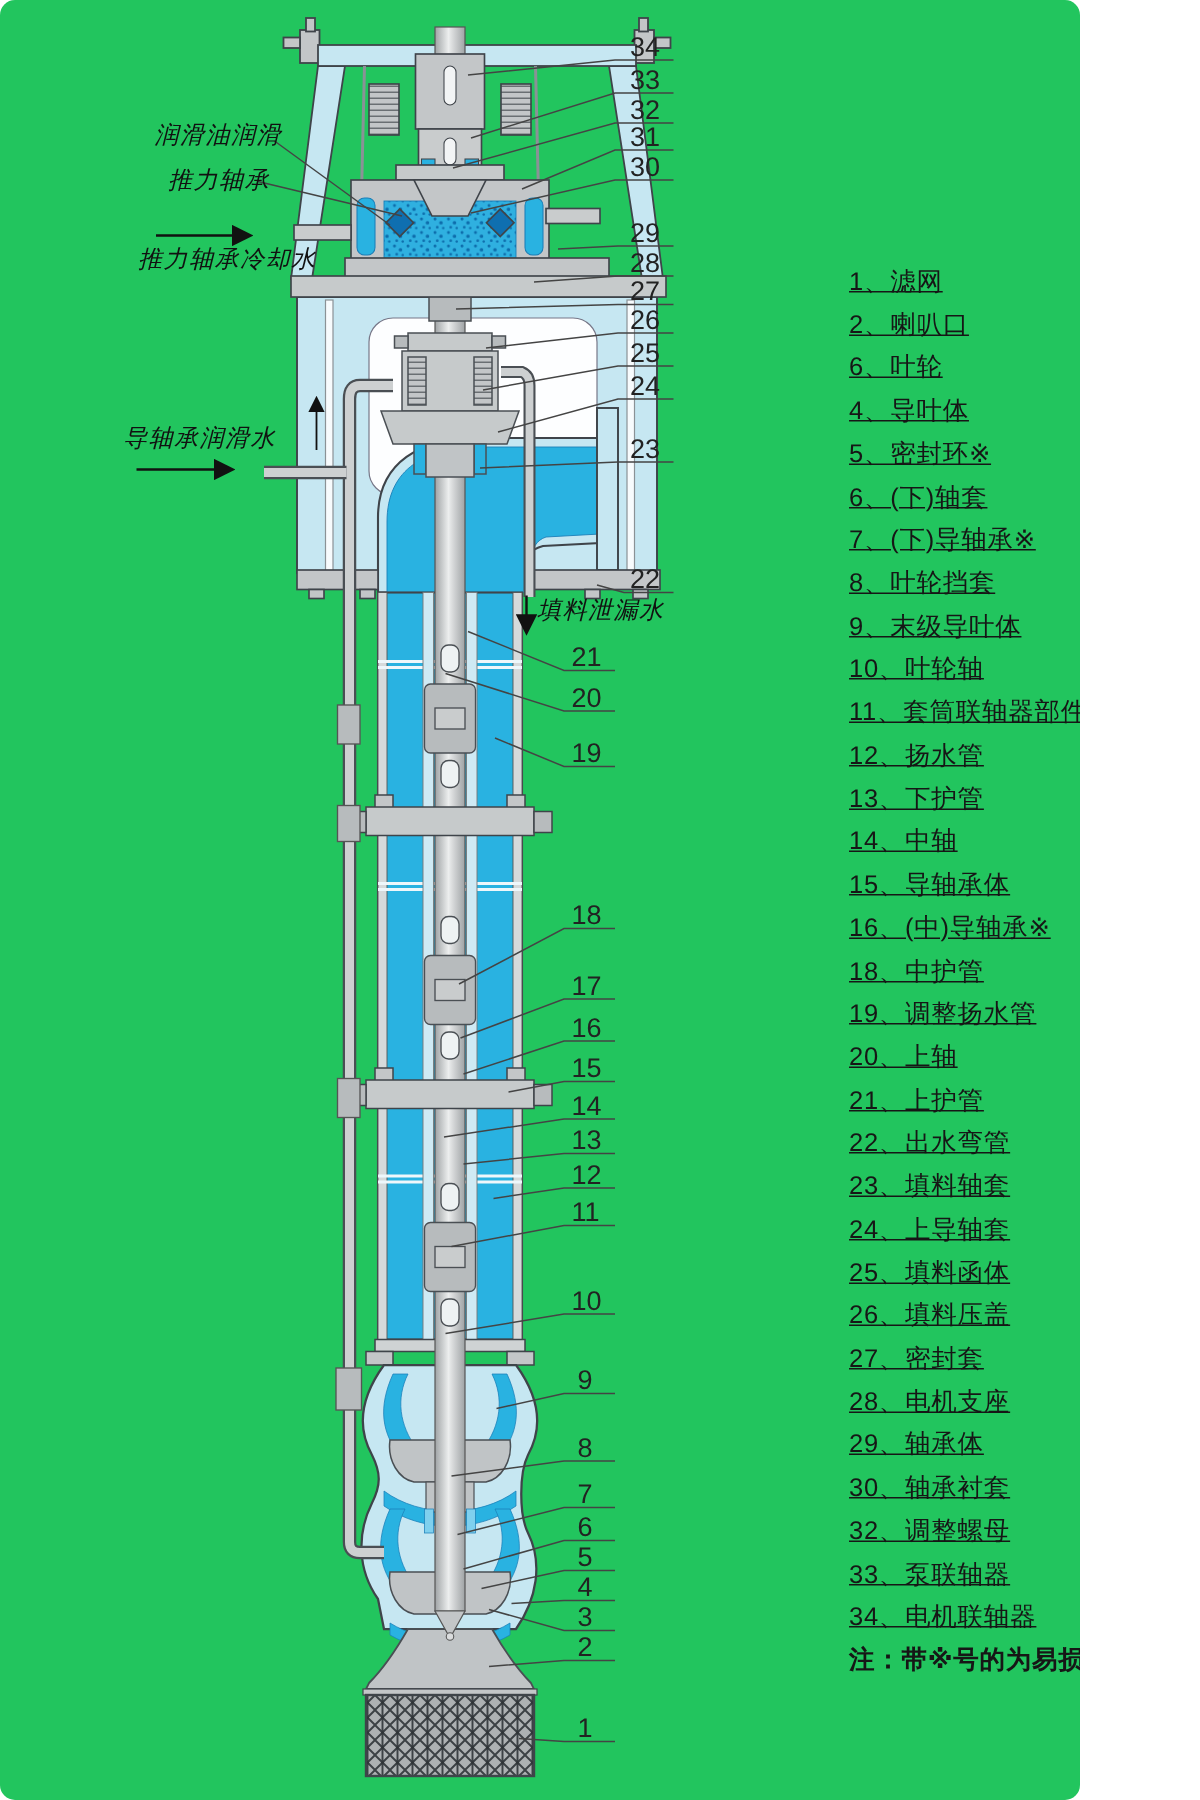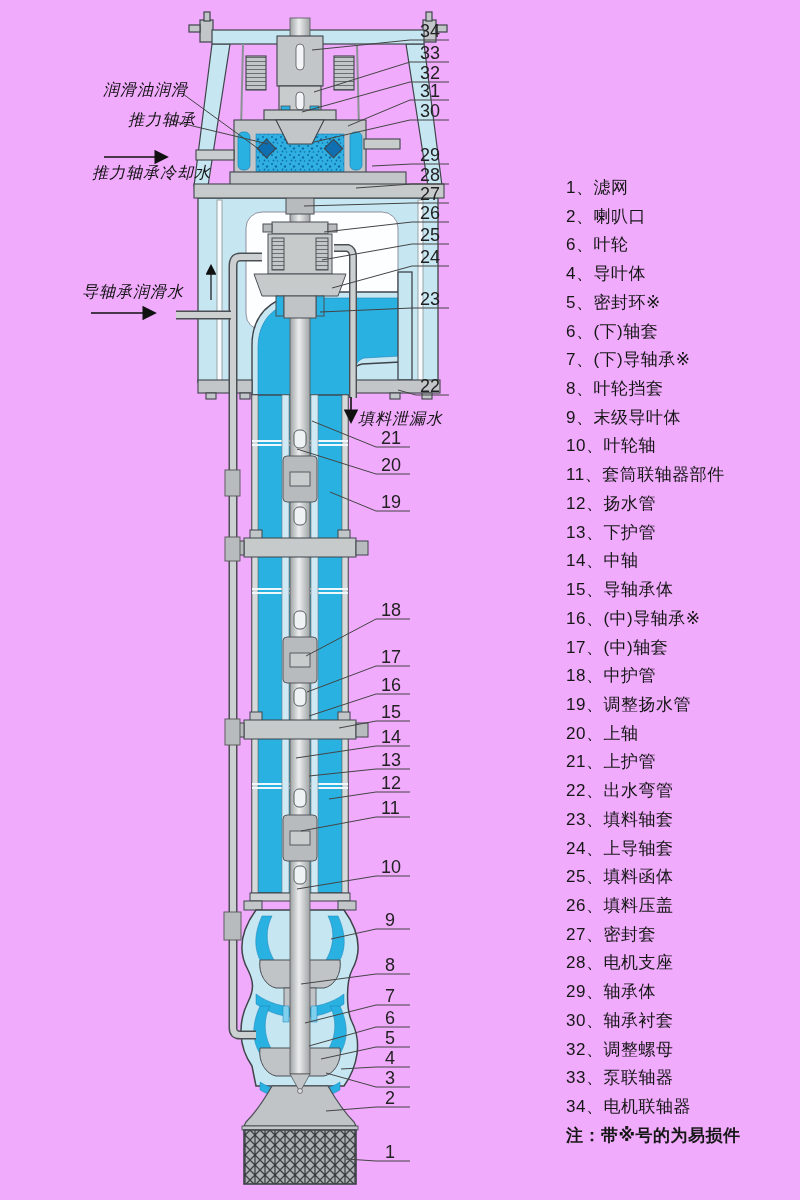--- a/index.html
+++ b/index.html
@@ -1,25 +1,25 @@
 <!DOCTYPE html>
 <html><head>
 <meta charset="utf-8">
 <style>
   :root{
     --water:#29b2e1; --casing:#c6e7f2; --metal:#c3c6c8; --metal2:#b7bbbd;
     --outline:#3f444a; --ink:#1c1c1c;
   }
   html,body{margin:0;padding:0;background:#fff;}
-  .page{position:relative;width:800px;height:1200px;background:#f0abfc;overflow:hidden;
-        font-family:"Liberation Sans","DejaVu Sans",sans-serif;color:var(--ink);}
+  .page{position:relative;width:720px;height:1200px;background:#22c55e;overflow:hidden;
+        font-family:"Liberation Sans","DejaVu Sans",sans-serif;color:var(--ink);border-radius:10px;}
   .drawing{position:absolute;left:0;top:0;}
   .anno{position:absolute;white-space:nowrap;font-size:16px;letter-spacing:1px;color:#111;font-style:italic;}
   .legend{position:absolute;left:566px;top:176px;width:232px;}
-  .legend-row{height:28.72px;font-size:17px;letter-spacing:0.5px;color:#161616;}
+  .legend-row{height:28.72px;font-size:17px;letter-spacing:0.5px;color:#161616;text-decoration:underline;}
   .legend-note{height:28px;font-size:17px;letter-spacing:0.5px;color:#161616;font-weight:bold;}
   svg text.callout{font-family:"Liberation Sans","DejaVu Sans",sans-serif;font-size:18px;fill:#222;}
 </style>
 </head>
 <body>
 
 <div class="page">
 
 <svg class="drawing" width="800" height="1200" viewBox="0 0 800 1200">
   <defs>
@@ -309,43 +309,42 @@
     <text class="callout" x="385" y="1024">6</text>
     <text class="callout" x="385" y="1044">5</text>
     <text class="callout" x="385" y="1064">4</text>
     <text class="callout" x="385" y="1084">3</text>
     <text class="callout" x="385" y="1104">2</text>
     <text class="callout" x="385" y="1158">1</text>
   </g>
 </svg>
 
 <div class="anno" style="left:103px;top:80px">润滑油润滑</div>
-<div class="anno" style="left:128px;top:110px">推力轴承</div>
+<div class="anno" style="left:112px;top:110px">推力轴承</div>
 <div class="anno" style="left:92px;top:163px">推力轴承冷却水</div>
 <div class="anno" style="left:82px;top:282px">导轴承润滑水</div>
-<div class="anno" style="left:358px;top:409px">填料泄漏水</div>
+<div class="anno" style="left:358px;top:397px">填料泄漏水</div>
 
 <div class="legend">
   <div class="legend-row">1、滤网</div>
   <div class="legend-row">2、喇叭口</div>
   <div class="legend-row">6、叶轮</div>
   <div class="legend-row">4、导叶体</div>
   <div class="legend-row">5、密封环※</div>
   <div class="legend-row">6、(下)轴套</div>
   <div class="legend-row">7、(下)导轴承※</div>
   <div class="legend-row">8、叶轮挡套</div>
   <div class="legend-row">9、末级导叶体</div>
   <div class="legend-row">10、叶轮轴</div>
   <div class="legend-row">11、套筒联轴器部件</div>
   <div class="legend-row">12、扬水管</div>
   <div class="legend-row">13、下护管</div>
   <div class="legend-row">14、中轴</div>
   <div class="legend-row">15、导轴承体</div>
   <div class="legend-row">16、(中)导轴承※</div>
-  <div class="legend-row">17、(中)轴套</div>
   <div class="legend-row">18、中护管</div>
   <div class="legend-row">19、调整扬水管</div>
   <div class="legend-row">20、上轴</div>
   <div class="legend-row">21、上护管</div>
   <div class="legend-row">22、出水弯管</div>
   <div class="legend-row">23、填料轴套</div>
   <div class="legend-row">24、上导轴套</div>
   <div class="legend-row">25、填料函体</div>
   <div class="legend-row">26、填料压盖</div>
   <div class="legend-row">27、密封套</div>

